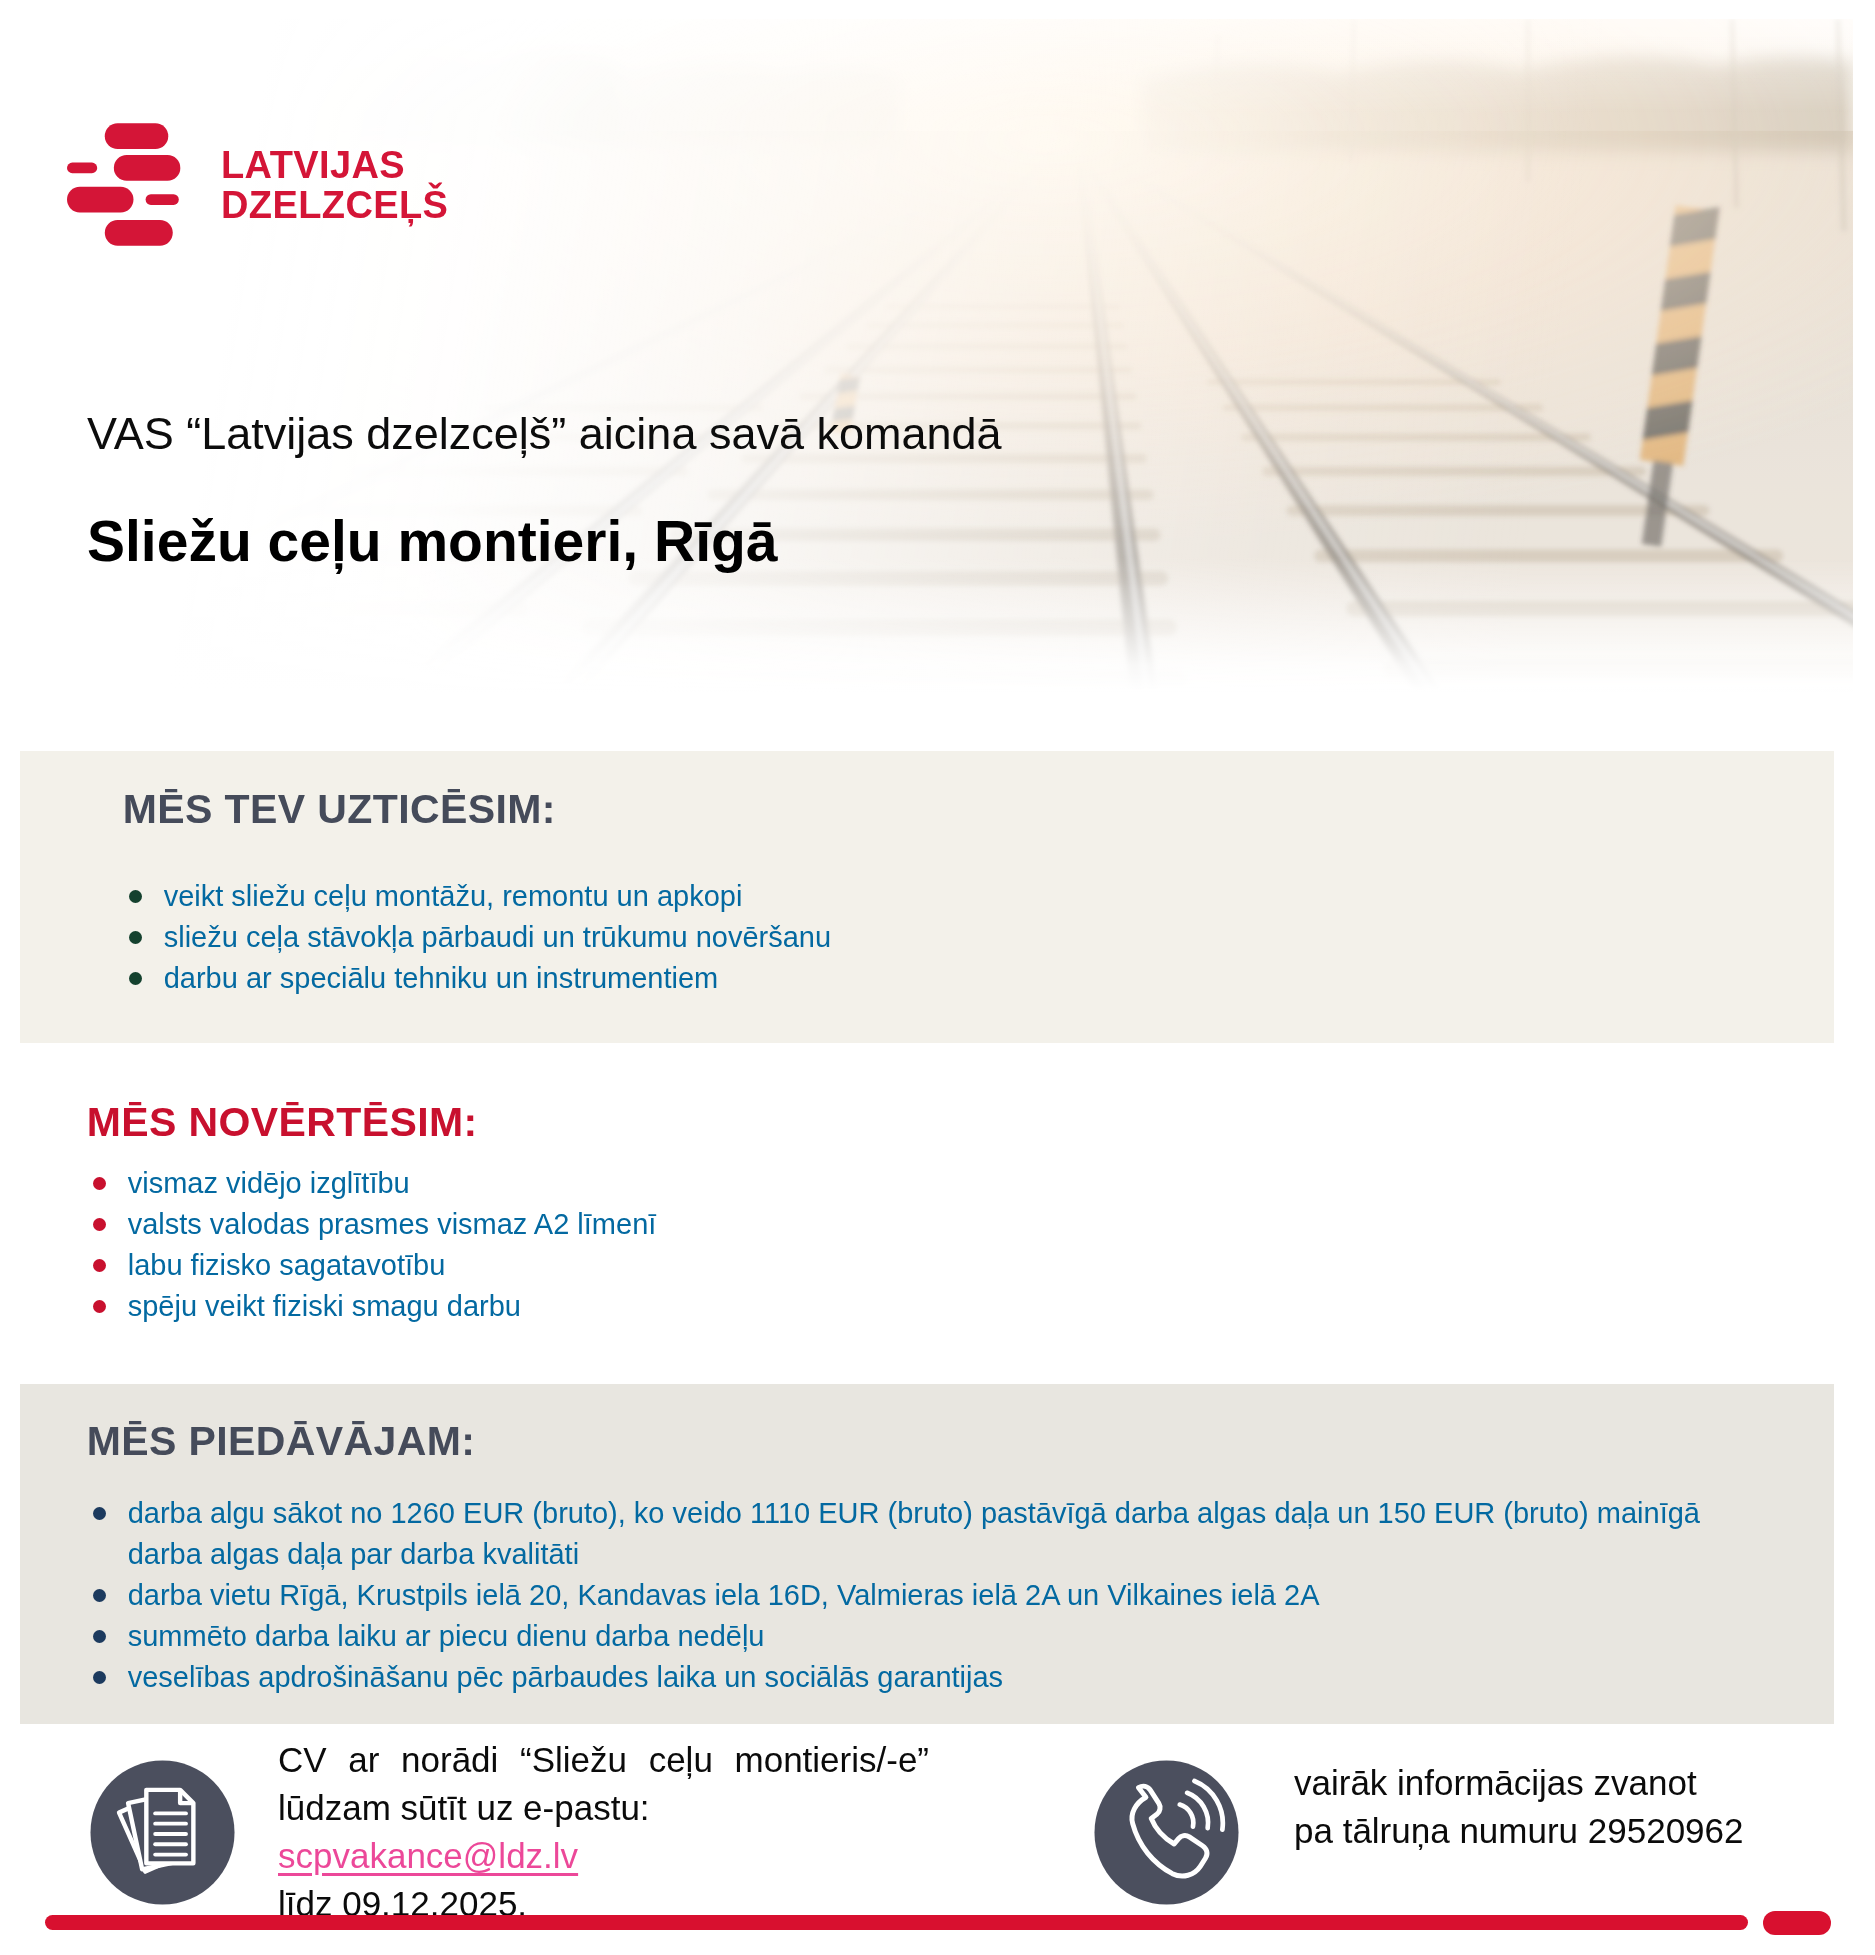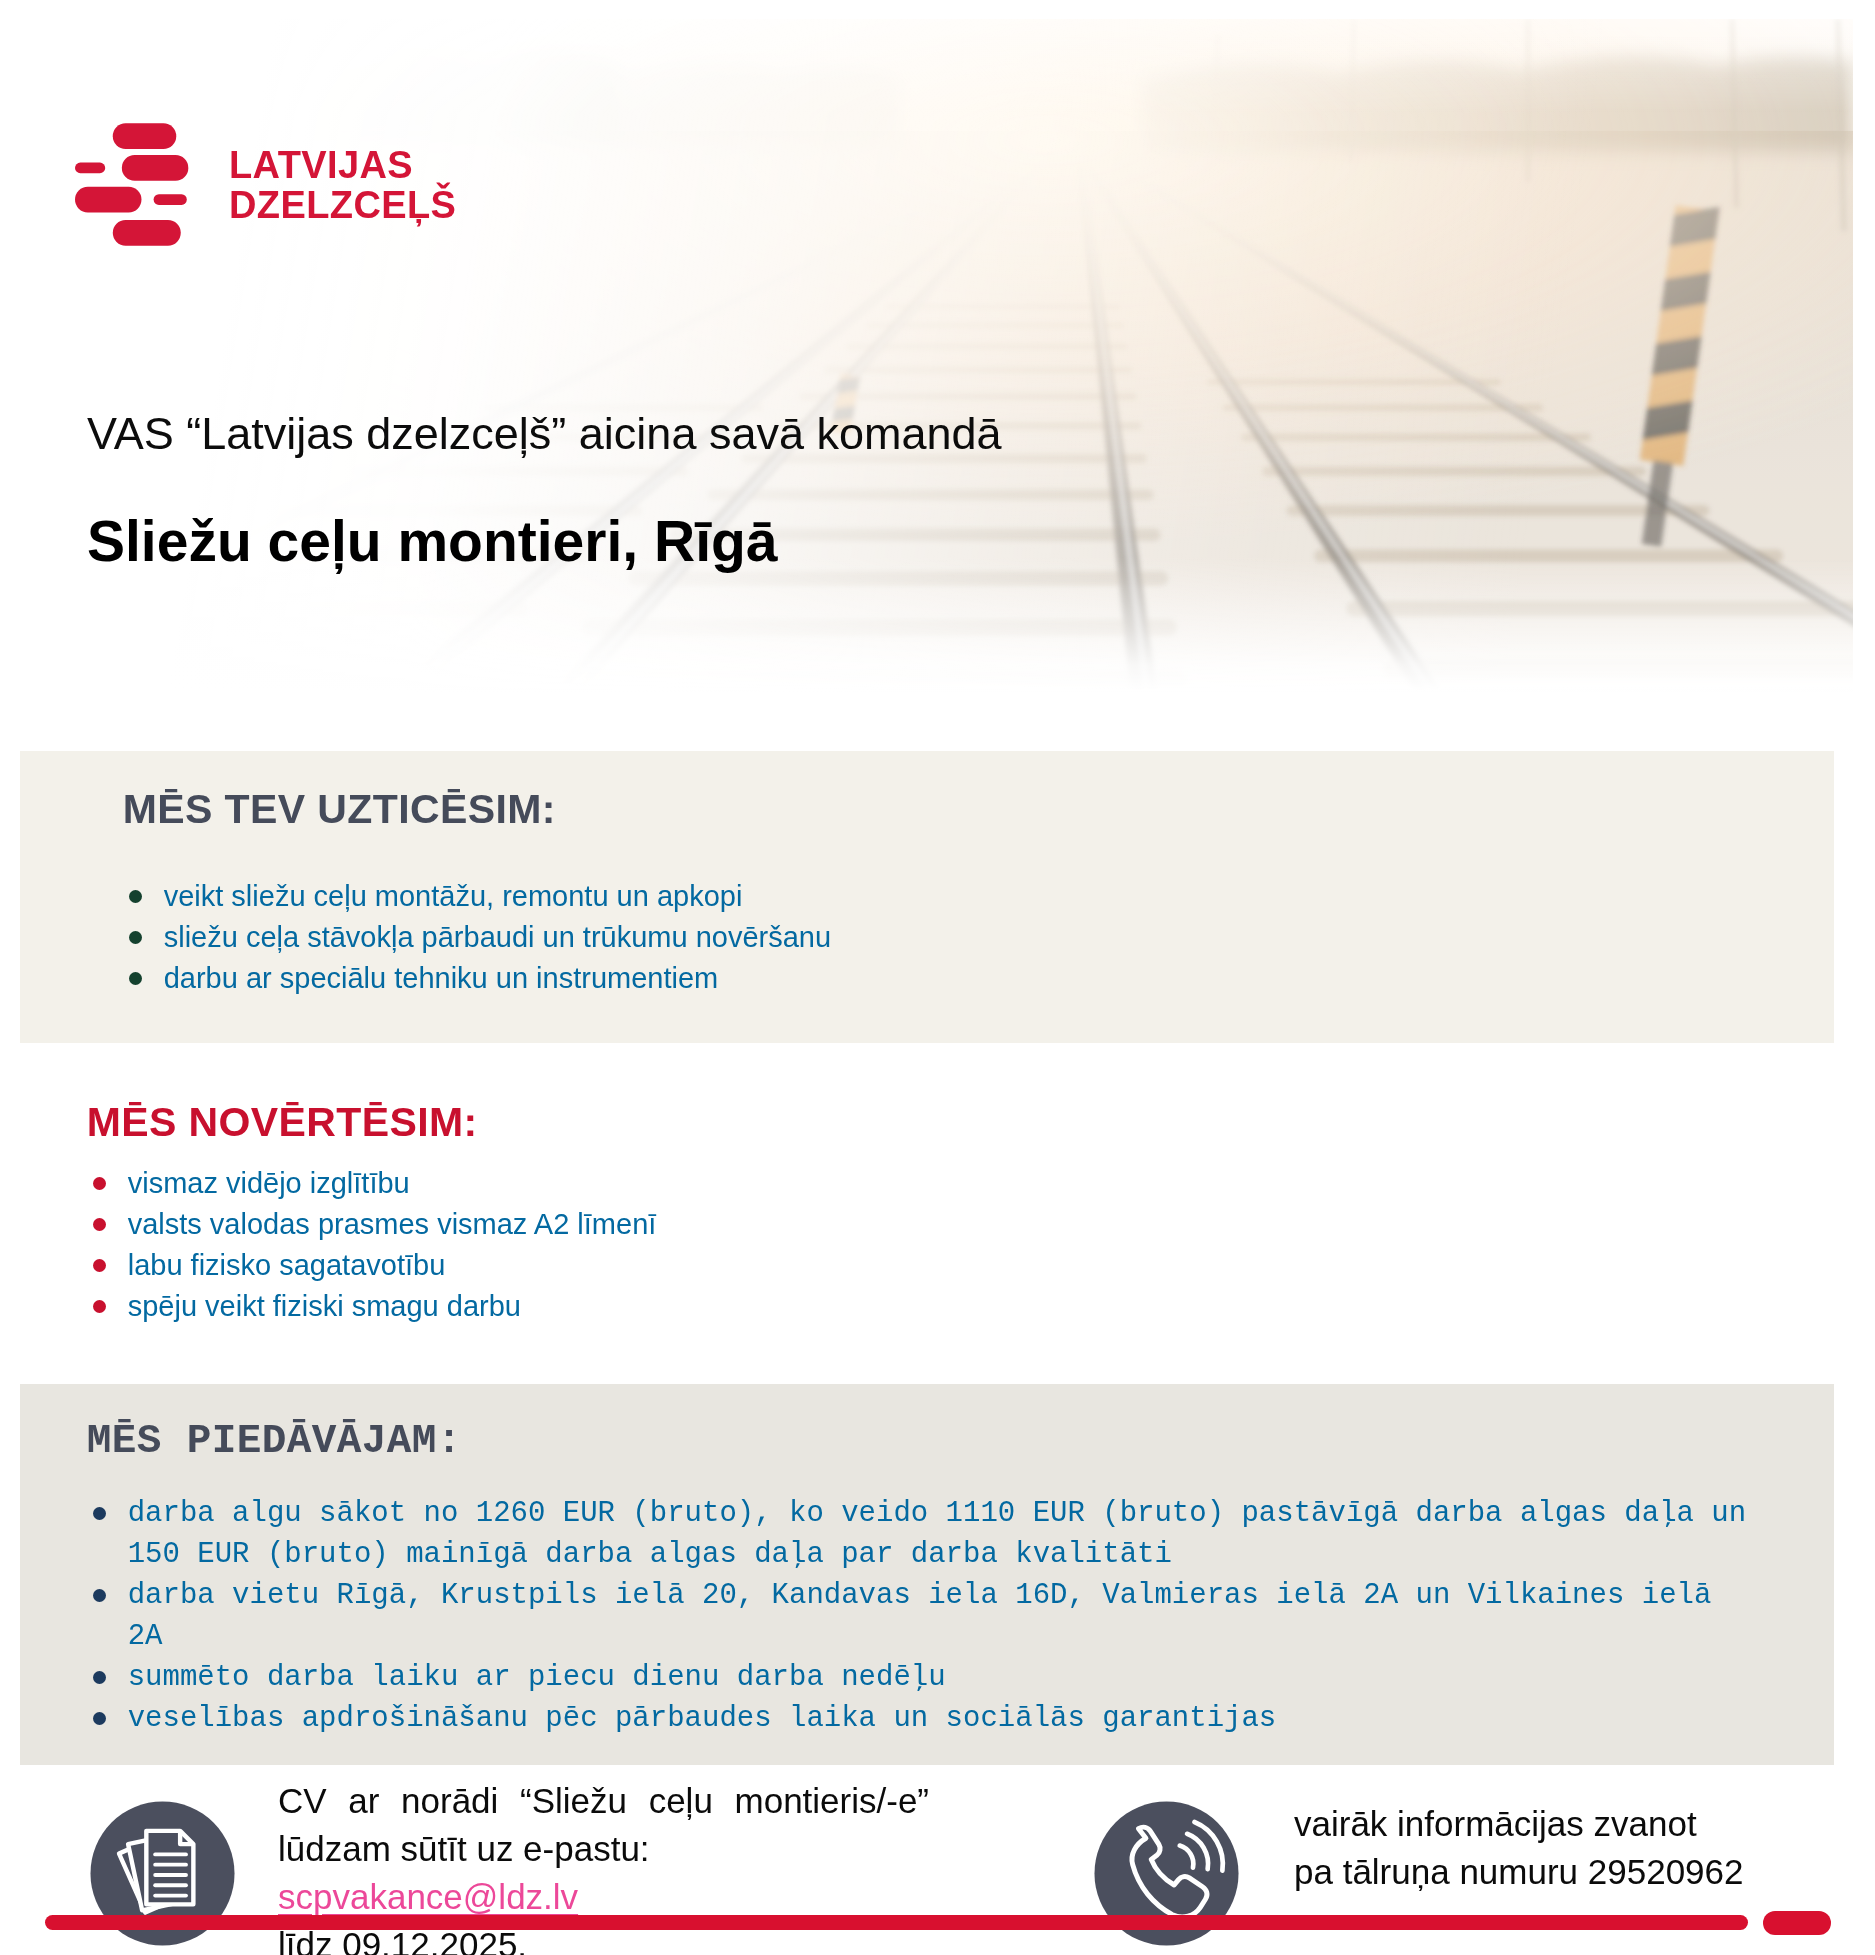--- a/index.html
+++ b/index.html
@@ -10,32 +10,32 @@
   .hero{position:relative;margin:19px 23px 0 23px;height:673px;overflow:hidden;}
   .scene{position:absolute;inset:0;width:100%;height:100%;opacity:.9;}
   .hero-fade{position:absolute;inset:0;pointer-events:none;
     background:
       linear-gradient(180deg, rgba(255,255,255,0) 80%, rgba(255,255,255,.9) 96%, #ffffff 100%),
       linear-gradient(99deg, #ffffff 13%, rgba(255,255,255,.96) 25%, rgba(255,255,255,.72) 40%,
                       rgba(255,255,255,.38) 55%, rgba(255,255,255,.14) 68%, rgba(255,255,255,0) 82%),
       linear-gradient(180deg, rgba(255,255,255,.55) 0%, rgba(255,255,255,0) 14%);}
 
   
-  .logo{position:absolute;left:52px;top:104px;display:flex;align-items:center;gap:18px;}
+  .logo{position:absolute;left:44px;top:104px;display:flex;align-items:center;gap:18px;}
   .logo-bars{width:136px;height:123px;flex:0 0 auto;}
   .logo-text{color:#d41537;font-weight:bold;font-size:38px;line-height:40px;letter-spacing:0.4px;}
 
   
   .kicker{position:absolute;left:64px;top:388px;font-size:45px;line-height:53px;color:#0c0c0c;margin:0;}
   .title{position:absolute;left:64px;top:490px;font-size:57px;line-height:65px;font-weight:bold;color:#000;margin:0;}
 
   
   .band{margin:0 42px 0 19.7px;}
   .band-bg1{background:#f3f1ea;}
-  .band-bg3{background:#e8e6e0;font-family:Liberation Mono, monospace;}
+  .band-bg3{background:#e8e6e0;}
   .band1{margin-top:59px;padding:36px 61px 44px 103px;}
   .band2{padding:57px 61px 0 67px;}
   .band3{margin-top:57px;padding:35px 61px 26px 67px;}
   .sec-heading{margin:0;font-size:41px;line-height:45px;font-weight:bold;letter-spacing:0.4px;}
   .h-slate{color:#454b5a;}
   .h-red{color:#c8102e;}
   .band1 .sec-heading{margin-bottom:44px;}
   .band2 .sec-heading{margin-bottom:18px;}
   .band3 .sec-heading{margin-bottom:29px;}
   ul.bullets{list-style:none;margin:0;padding:0;}

